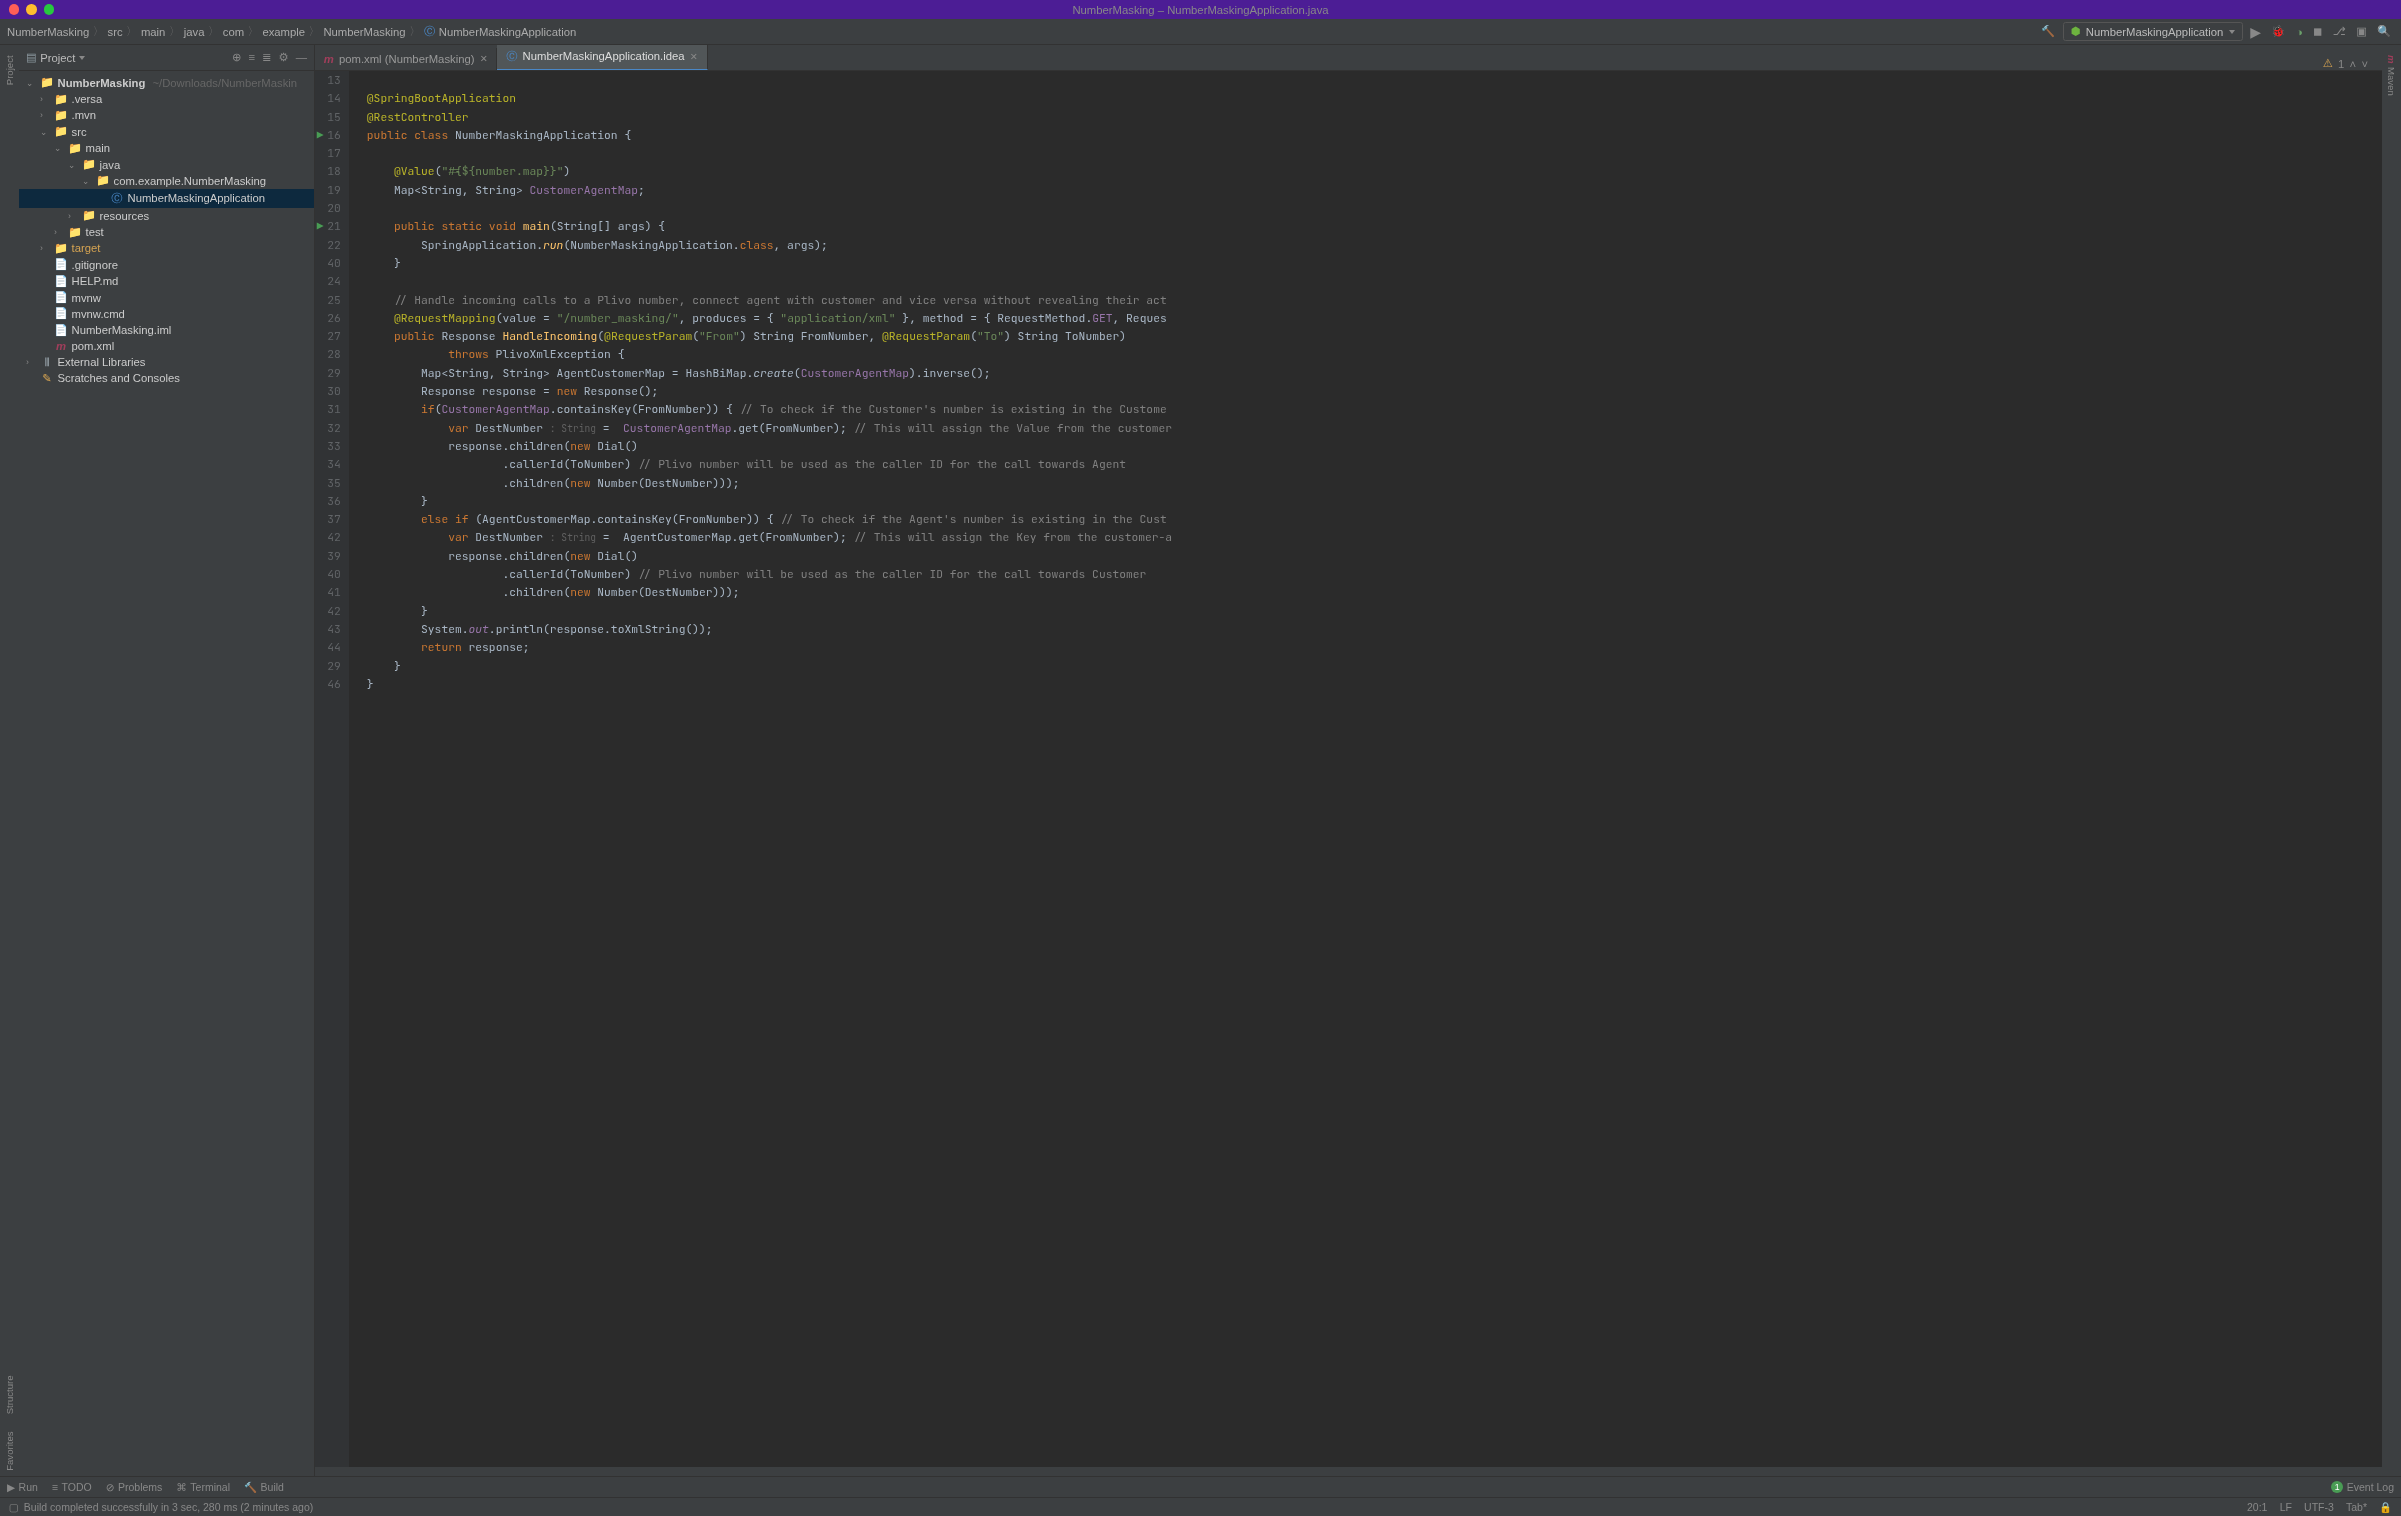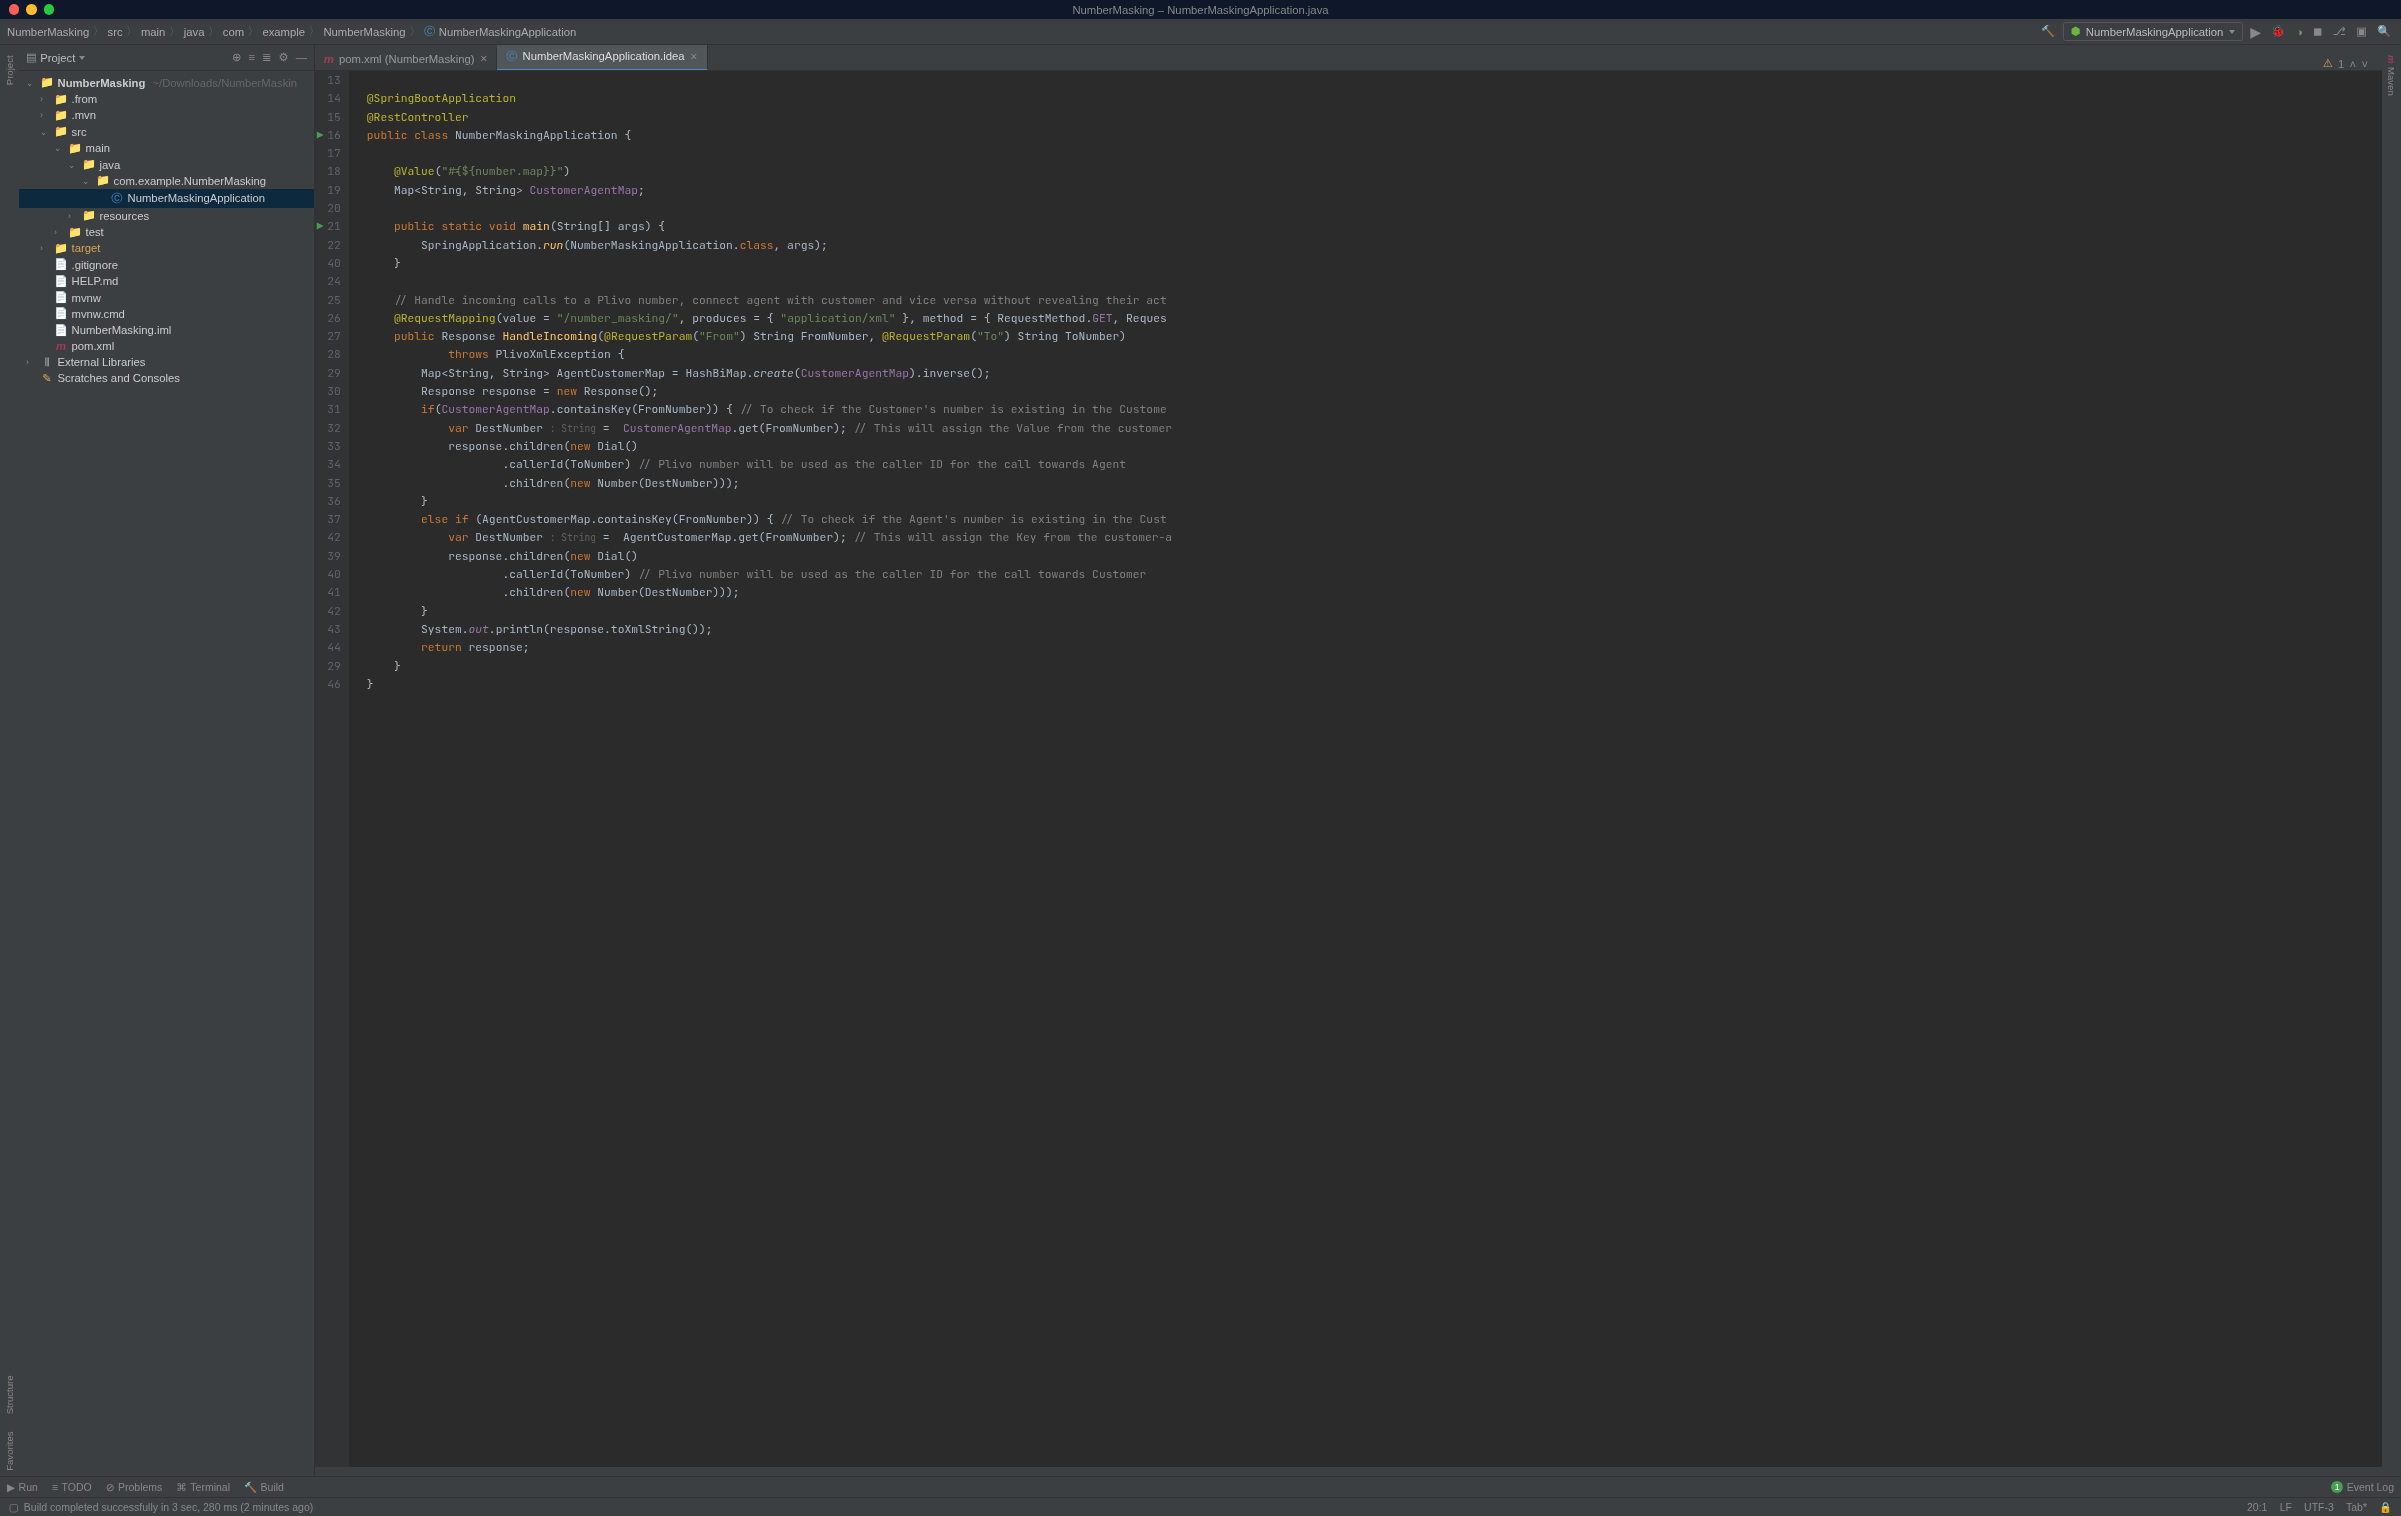--- a/index.html
+++ b/index.html
@@ -1,17 +1,17 @@
 <!DOCTYPE html>
 <html style="font-size:14px"><head>
 <meta charset="utf-8">
 <style>
 * { margin:0; padding:0; box-sizing:border-box; }
 body { font-family:-apple-system,BlinkMacSystemFont,"Segoe UI",sans-serif; font-size:11.3px; background:#2b2b2b; color:#bbb; overflow:hidden; height:100vh; display:flex; flex-direction:column; }
-.titlebar { height:19px; background:#0f172a; display:flex; align-items:center; position:relative; }
+.titlebar { height:19px; background:#4c1d95; display:flex; align-items:center; position:relative; }
 .traffic-lights { display:flex; gap:7px; padding-left:8.7px; }
 .tl { width:10.5px; height:10.5px; border-radius:50%; }
 .tl.r{background:#ff5f56;} .tl.y{background:#ffbd2e;} .tl.g{background:#27c93f;}
 .title { position:absolute; left:50%; transform:translateX(-50%); color:#888; font-size:11.3px; font-weight:500; }
 .navbar { height:26px; background:#3c3f41; display:flex; align-items:center; border-bottom:0.9px solid #323232; padding:0 7px; }
 .breadcrumbs { display:flex; align-items:center; gap:3.5px; flex:1; }
 .crumb { color:#aaa; cursor:pointer; }
 .crumb-sep { color:#666; }
 .nav-right { display:flex; align-items:center; gap:5.2px; }
 .run-config { background:#3c3f41; border:0.9px solid #555; padding:1.7px 7px; display:flex; align-items:center; gap:5.2px; border-radius:2.6px; }
@@ -137,21 +137,21 @@
             <span class="folder-icon">📁</span>
           </span>
           <span class="tree-label" style="font-weight:600">NumberMasking</span>
           <span class="tree-hint">~/Downloads/NumberMaskin</span>
         </div>
         <div class="tree-row" style="padding-left: 21px;">
           <span class="tree-caret">›</span>
           <span class="tree-icon">
             <span class="folder-icon">📁</span>
           </span>
-          <span class="tree-label">.from</span>
+          <span class="tree-label">.versa</span>
         </div>
         <div class="tree-row" style="padding-left: 21px;">
           <span class="tree-caret">›</span>
           <span class="tree-icon">
             <span class="folder-icon">📁</span>
           </span>
           <span class="tree-label">.mvn</span>
         </div>
         <div class="tree-row" style="padding-left: 21px;">
           <span class="tree-caret">⌄</span>

